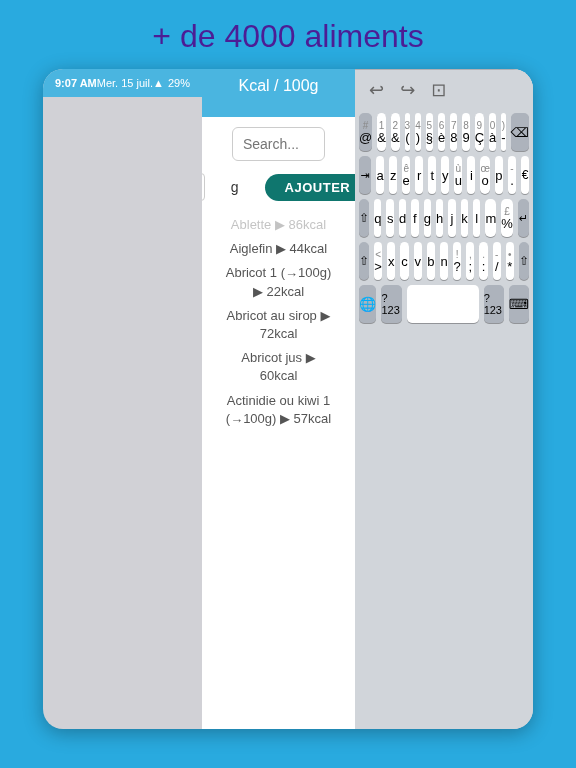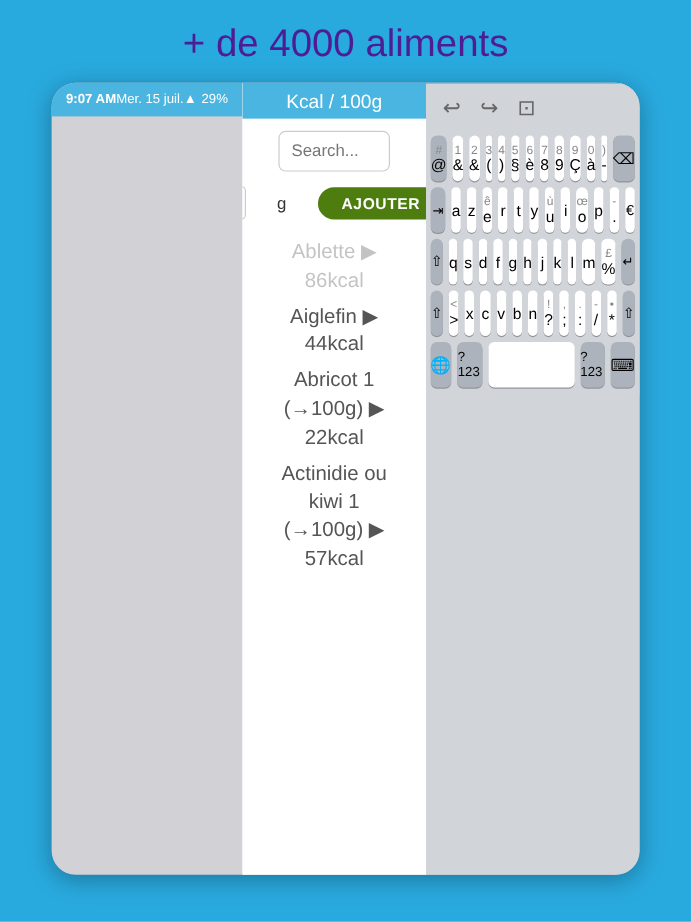--- a/index.html
+++ b/index.html
@@ -74,21 +74,21 @@
       background: white;
       flex: 1;
       display: flex;
       flex-direction: column;
       overflow: hidden;
     }
 
     
     .app-header {
       background: #4ab5e0;
-      padding: 8px 0 4px;
+      padding: 8px 0 22px;
       text-align: center;
     }
     .app-header-title {
       color: white;
       font-size: 16px;
       font-weight: 500;
     }
 
     
     .search-area {
@@ -134,42 +134,42 @@
       color: #4ab5e0;
       text-align: center;
       background: transparent;
       font-weight: 600;
     }
     .quantity-unit {
       font-size: 14px;
       color: #333;
     }
     .ajouter-btn {
-      background: #4d7c0f;
+      background: #0f766e;
       color: white;
       border: none;
       border-radius: 20px;
       padding: 6px 20px;
       font-size: 13px;
       font-weight: 600;
       cursor: pointer;
       letter-spacing: 0.5px;
     }
 
     
     .food-list {
       flex: 1;
       background: white;
       overflow: hidden;
       padding: 4px 0;
     }
     .food-item {
       text-align: center;
       padding: 3px 20px;
-      font-size: 17px;
+      font-size: 13px;
       color: #555;
       line-height: 1.4;
     }
     .food-item.faded {
       opacity: 0.35;
     }
     .food-item.bold {
       font-weight: 700;
       font-size: 15px;
       color: #000;
@@ -315,20 +315,22 @@
         <input class="quantity-input" type="text" value="100" style="">
       </div>
       <span class="quantity-unit">g</span>
       <button class="ajouter-btn">AJOUTER</button>
     </div>
 
     <div class="food-list" id="food-list-container">
     <div class="food-item faded">Ablette ▶ 86kcal</div>
         <div class="food-item">Aiglefin ▶ 44kcal</div>
         <div class="food-item">Abricot 1 (→100g) ▶ 22kcal</div>
+        <div class="food-item">Abricot au sirop ▶ 72kcal</div>
+        <div class="food-item">Abricot jus ▶ 60kcal</div>
         <div class="food-item">Actinidie ou kiwi 1 (→100g) ▶ 57kcal</div>
       </div>
 
   </div>
 
   <div class="keyboard-area">
 
     <div class="keyboard-toolbar">
       <span class="toolbar-icon">↩</span>
       <span class="toolbar-icon">↪</span>

